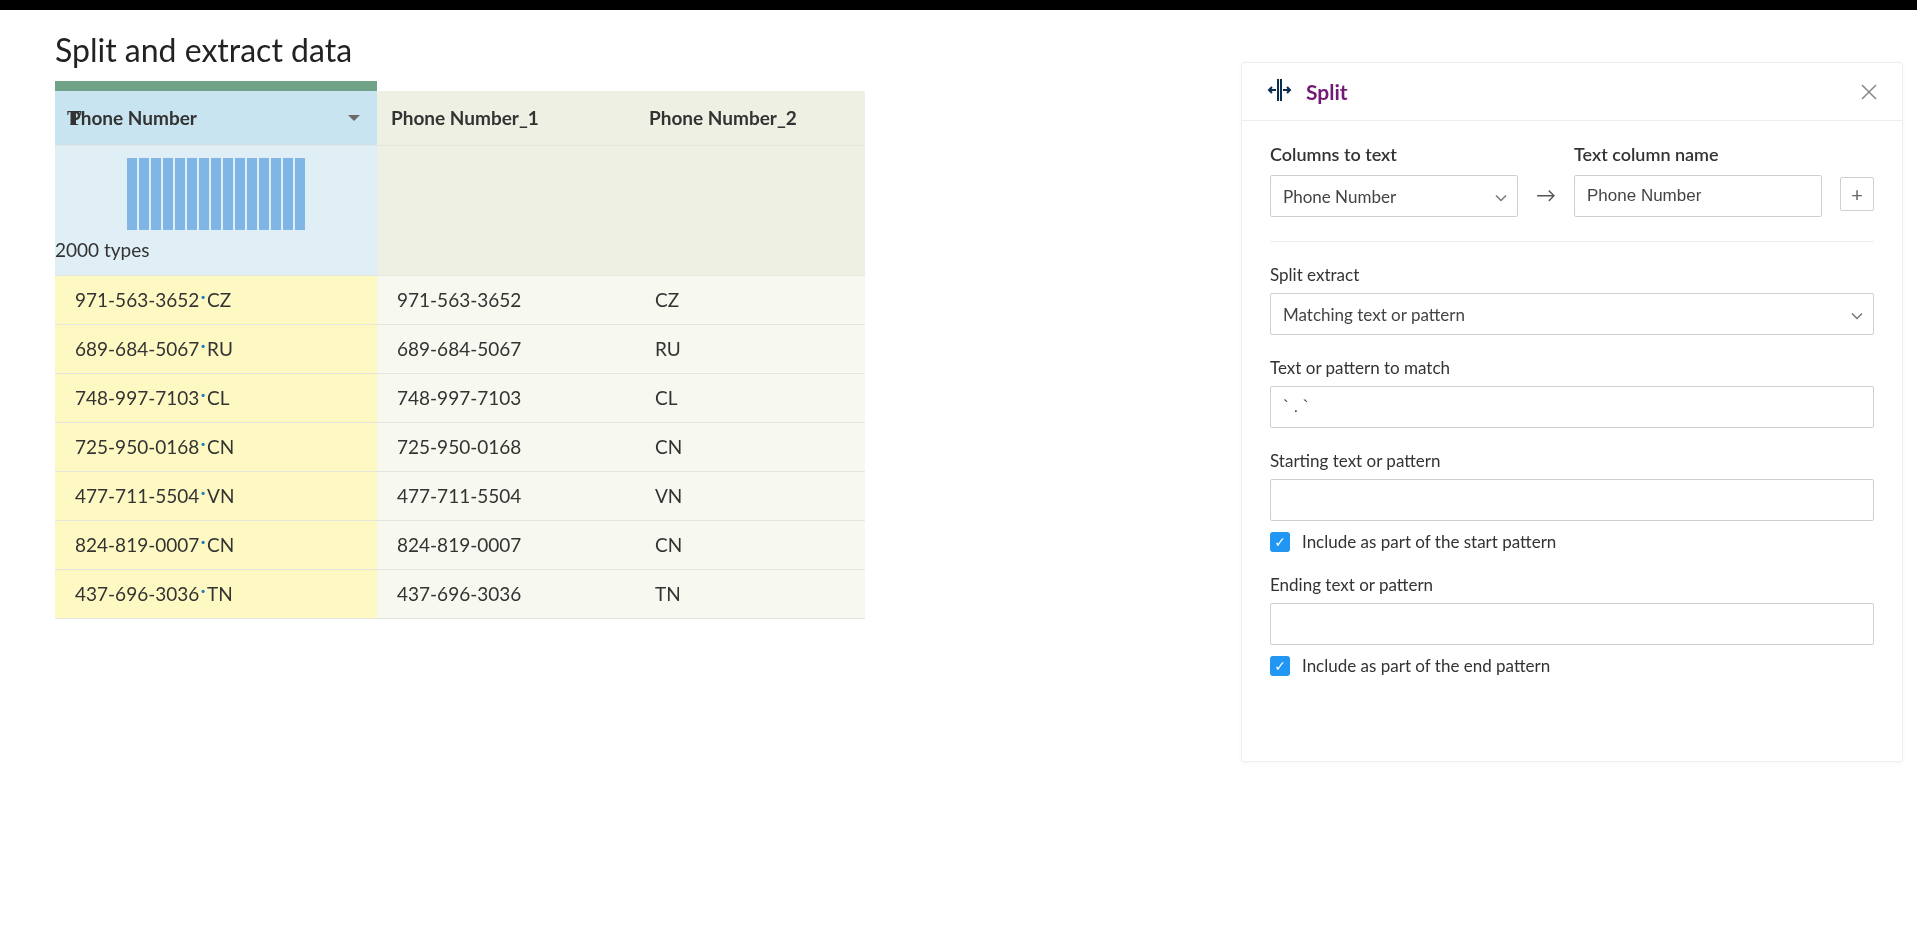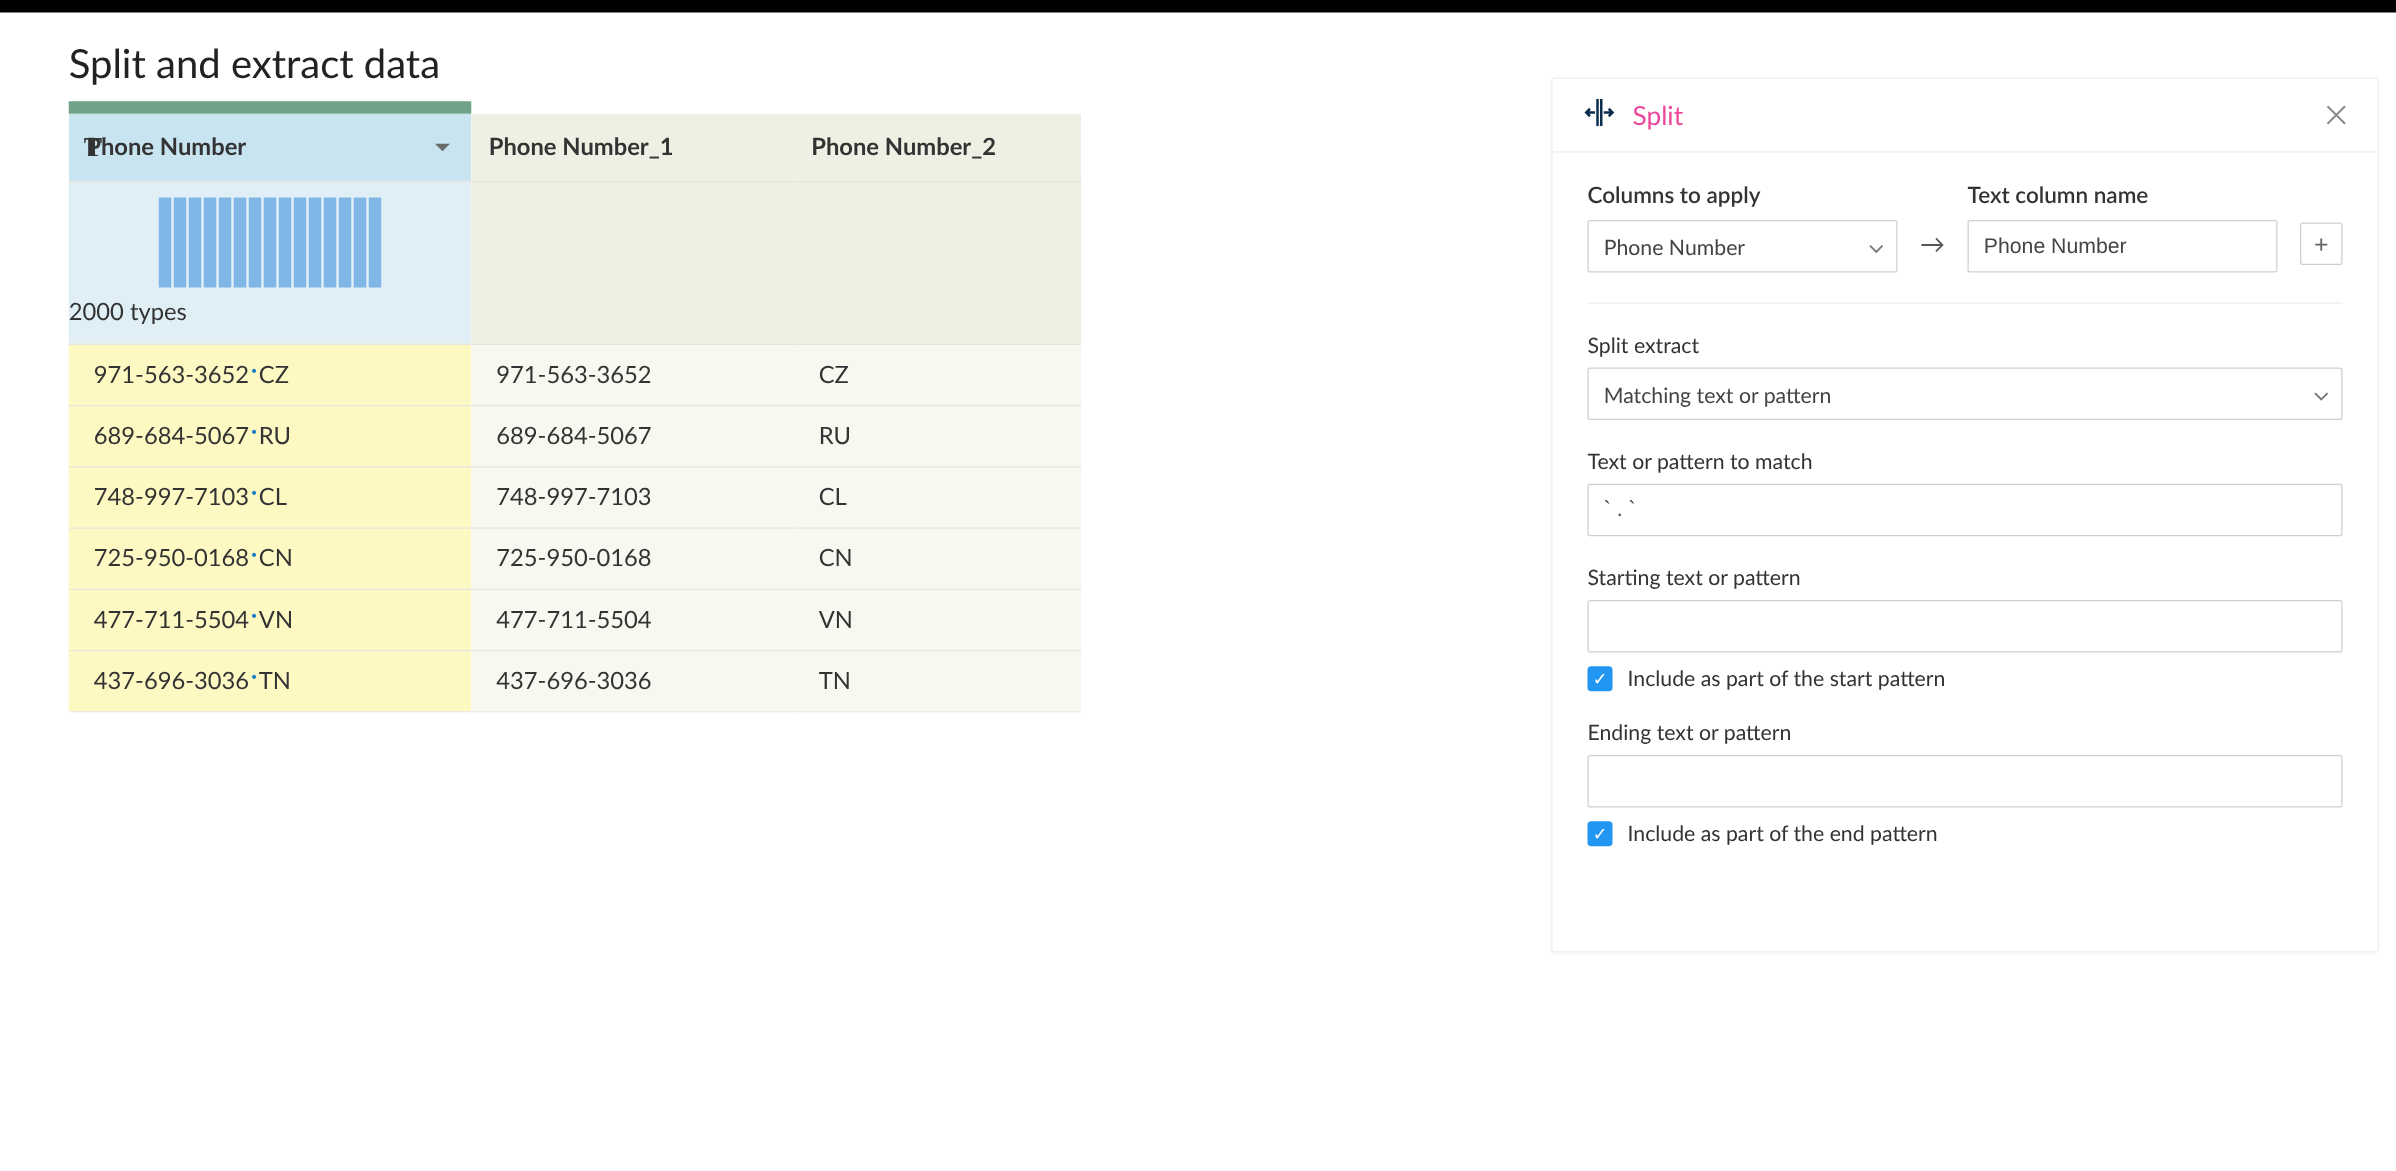--- a/index.html
+++ b/index.html
@@ -132,23 +132,23 @@
   border-radius: 3px;
 }
 .panel-head {
   display: flex;
   align-items: center;
   padding: 16px 24px;
   border-bottom: 1px solid #eee;
 }
 .split-icon-svg { margin-right: 14px; }
 .panel-title {
-  color: #ec4899;
+  color: #701a75;
   font-size: 21px;
-  font-weight: 400;
+  font-weight: 700;
   flex: 1;
 }
 .close-x { cursor: pointer; color: #888; }
 .close-x svg { display:block; }
 
 .panel-body {
   padding: 22px 28px 0 28px;
 }
 .panel-row {
   display: flex;
@@ -316,20 +316,25 @@
             <td class="c0"><span>725-950-0168</span><span class="sep-dot">·</span><span>CN</span></td>
             <td class="c1">725-950-0168</td>
             <td class="c2">CN</td>
           </tr>
           <tr class="drow">
             <td class="c0"><span>477-711-5504</span><span class="sep-dot">·</span><span>VN</span></td>
             <td class="c1">477-711-5504</td>
             <td class="c2">VN</td>
           </tr>
           <tr class="drow">
+            <td class="c0"><span>824-819-0007</span><span class="sep-dot">·</span><span>CN</span></td>
+            <td class="c1">824-819-0007</td>
+            <td class="c2">CN</td>
+          </tr>
+          <tr class="drow">
             <td class="c0"><span>437-696-3036</span><span class="sep-dot">·</span><span>TN</span></td>
             <td class="c1">437-696-3036</td>
             <td class="c2">TN</td>
           </tr>
         </tbody>
     </table>
   </div>
 </div>
 
 <div class="panel">
@@ -346,21 +351,21 @@
     <span class="close-x">
       <svg width="18" height="18" viewBox="0 0 18 18">
           <path d="M2 2 L16 16 M16 2 L2 16" stroke="#888" stroke-width="1.5"></path>
         </svg>
     </span>
   </div>
 
   <div class="panel-body">
     <div class="panel-row">
       <div class="pcol">
-        <span class="label">Columns to apply</span>
+        <span class="label">Columns to text</span>
         <div class="select-like">
           <span>Phone Number</span>
           <span class="chev">
             <svg width="12" height="8" viewBox="0 0 12 8">
                 <path d="M1 1 L6 6 L11 1" stroke="#777" stroke-width="1.5" fill="none"></path>
               </svg>
           </span>
         </div>
       </div>
       <span class="arrow-right">→</span>

